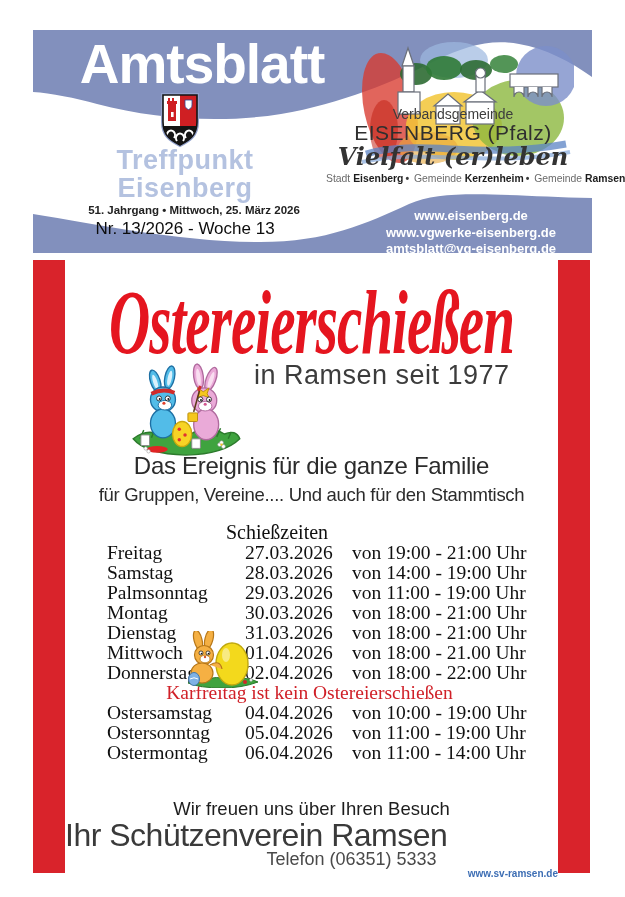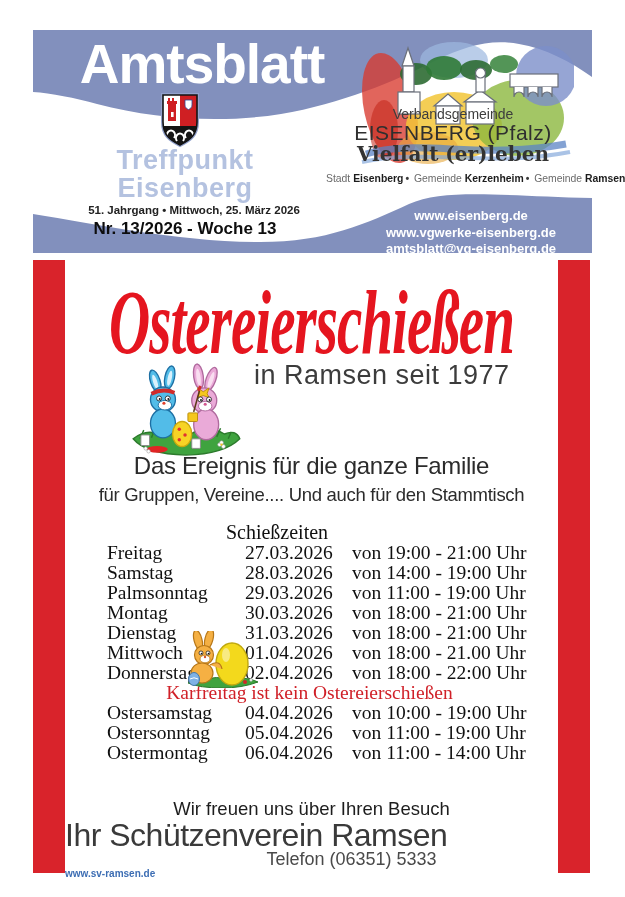--- a/index.html
+++ b/index.html
@@ -10,29 +10,29 @@
   .masthead{position:absolute;left:33px;top:30px;width:559px;height:223px;}
   .waves{position:absolute;left:0;top:0;width:559px;height:223px;}
   .amtsblatt{position:absolute;left:14px;top:2px;width:310px;text-align:center;
              font-size:55px;font-weight:700;color:#ffffff;letter-spacing:-1px;}
   .crest{position:absolute;left:127px;top:62px;width:40px;height:56px;}
   .pubname{position:absolute;left:27px;top:116px;width:250px;text-align:center;
            font-size:27px;line-height:28px;font-weight:700;color:#b4c2e0;letter-spacing:0.5px;}
   .issue-line{position:absolute;left:26px;top:174px;width:270px;text-align:center;
               font-size:11.5px;font-weight:600;color:#222;}
   .issue-number{position:absolute;left:27px;top:189px;width:250px;text-align:center;
-                font-size:17px;font-weight:700;color:#0d0d0d;}
+                font-size:17px;font-weight:400;color:#0d0d0d;}
   .village{position:absolute;left:325px;top:0px;width:216px;height:148px;}
   .vg-line1{position:absolute;left:300px;top:76px;width:240px;text-align:center;
             font-size:14px;color:#3d3d3d;}
   .vg-line2{position:absolute;left:300px;top:91px;width:240px;text-align:center;
             font-size:21px;color:#2f2f2f;letter-spacing:0.5px;}
   .vg-slogan{position:absolute;left:300px;top:112px;width:240px;text-align:center;
-             font-family:"DejaVu Serif",serif;font-weight:700;
-             font-size:20px;color:#333;}
+             font-family:"DejaVu Serif",serif;font-style:italic;font-weight:700;
+             font-size:24px;color:#333;}
   .munis{position:absolute;left:293px;top:143px;width:264px;text-align:center;
          font-size:10.4px;color:#6a6a6a;white-space:nowrap;}
   .munis b{color:#1c1c1c;}
   .munis .sep{color:#3a3a3a;font-weight:700;padding:0 2px;}
   .contacts{position:absolute;left:330px;top:178px;width:216px;text-align:center;
             font-size:13px;font-weight:700;color:#ffffff;line-height:16.5px;}
 
   
   .red-bar{position:absolute;top:260px;width:32px;height:613px;background:#d9232b;}
   .red-bar.left{left:33px;} .red-bar.right{left:558px;}
@@ -57,21 +57,21 @@
   .c-date{display:inline-block;width:107px;font-family:Liberation Serif, serif;}
   .c-time{display:inline-block;}
   .notice{height:20px;line-height:20px;width:405px;text-align:center;color:#d02028;}
   .small-bunny{position:absolute;left:182px;top:631px;width:82px;height:57px;z-index:2;}
   .closing1{position:absolute;left:65px;top:798px;width:493px;text-align:center;
             font-size:18.5px;color:#1d1d1d;}
   .closing2{position:absolute;left:65px;top:817px;width:493px;text-align:left;
             font-size:32px;color:#3a3a3a;letter-spacing:-0.5px;}
   .phone{position:absolute;left:65px;top:849px;width:493px;text-align:center;
          font-size:18px;color:#4a4a4a;padding-left:40px;}
-  .website{position:absolute;left:65px;top:868px;width:493px;text-align:left;
+  .website{position:absolute;left:65px;top:868px;width:493px;text-align:right;
            font-size:10px;font-weight:700;color:#3d6eb4;}
 </style>
 </head>
 <body>
 
 <div class="page">
 
   <header class="masthead">
     <svg class="waves" viewBox="0 0 559 223" aria-hidden="true">
       <path d="M0,0 H559 V47 C538,32 512,18 486,14 C458,9 434,15 402,31 C362,51 308,74 248,84 C192,93 124,90 64,74 C42,68 18,63 0,62 Z" fill="#8290bd"></path>

